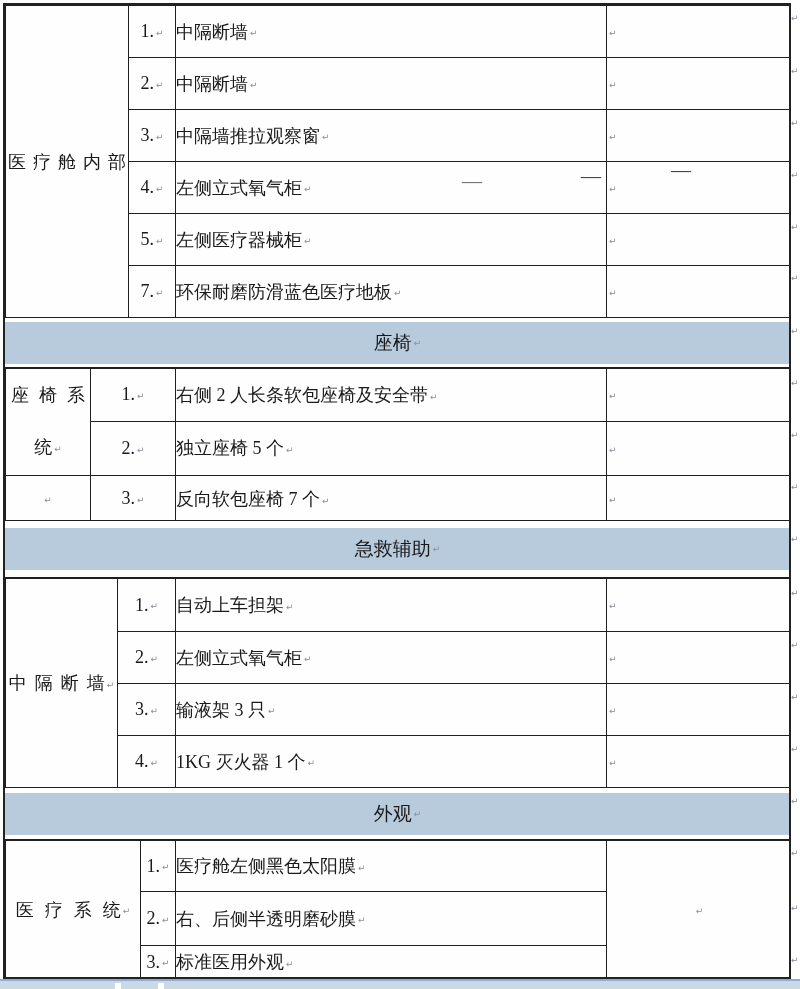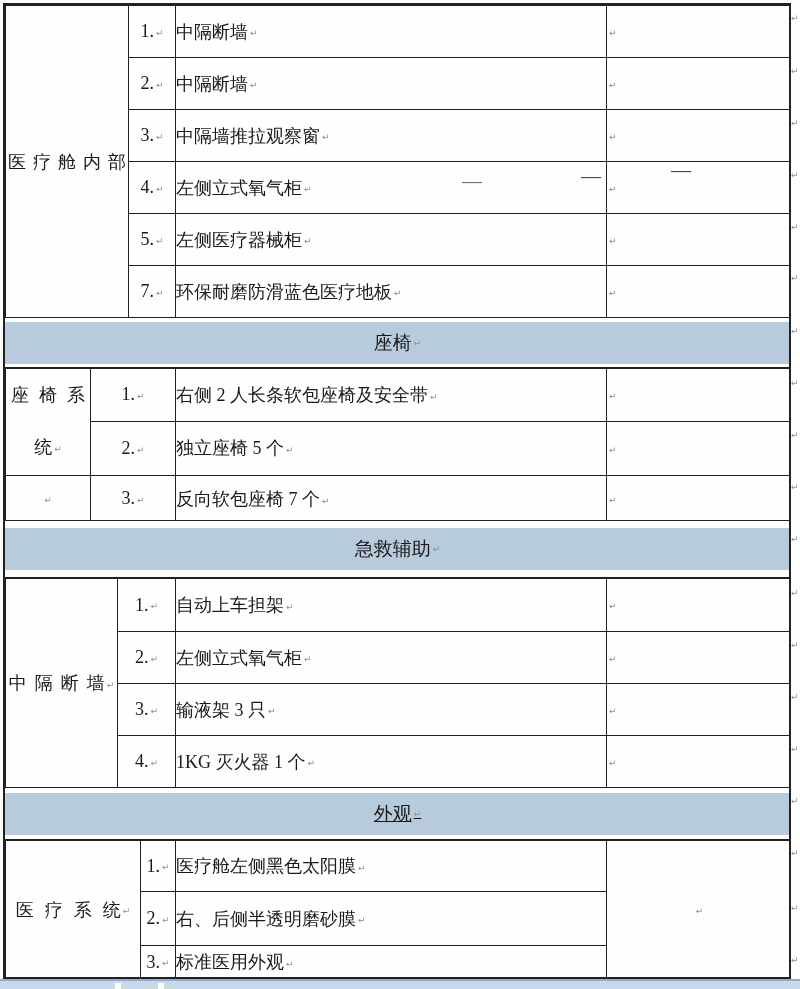--- a/index.html
+++ b/index.html
@@ -175,21 +175,21 @@
       <td class="val"><span class="pc">↵</span></td>
     </tr>
     <tr style="height:52px">
       <td class="num"><span>4.</span><span class="pc">↵</span></td>
       <td class="item"><span>1KG 灭火器 1 个</span><span class="pc">↵</span></td>
       <td class="val"><span class="pc">↵</span></td>
     </tr>
   </tbody>
     </table>
 
-  <div class="hdr" style="top:787px; height:53px;text-decoration:underline;">
+  <div class="hdr" style="top:787px; height:53px;">
     <div class="hdr-band">
         <span>外观</span>
         <span class="pc">↵</span>
       </div>
   </div>
 
   <table class="sec" style="top:840px;">
     <colgroup>
         <col style="width:135px">
         <col style="width:35px">

